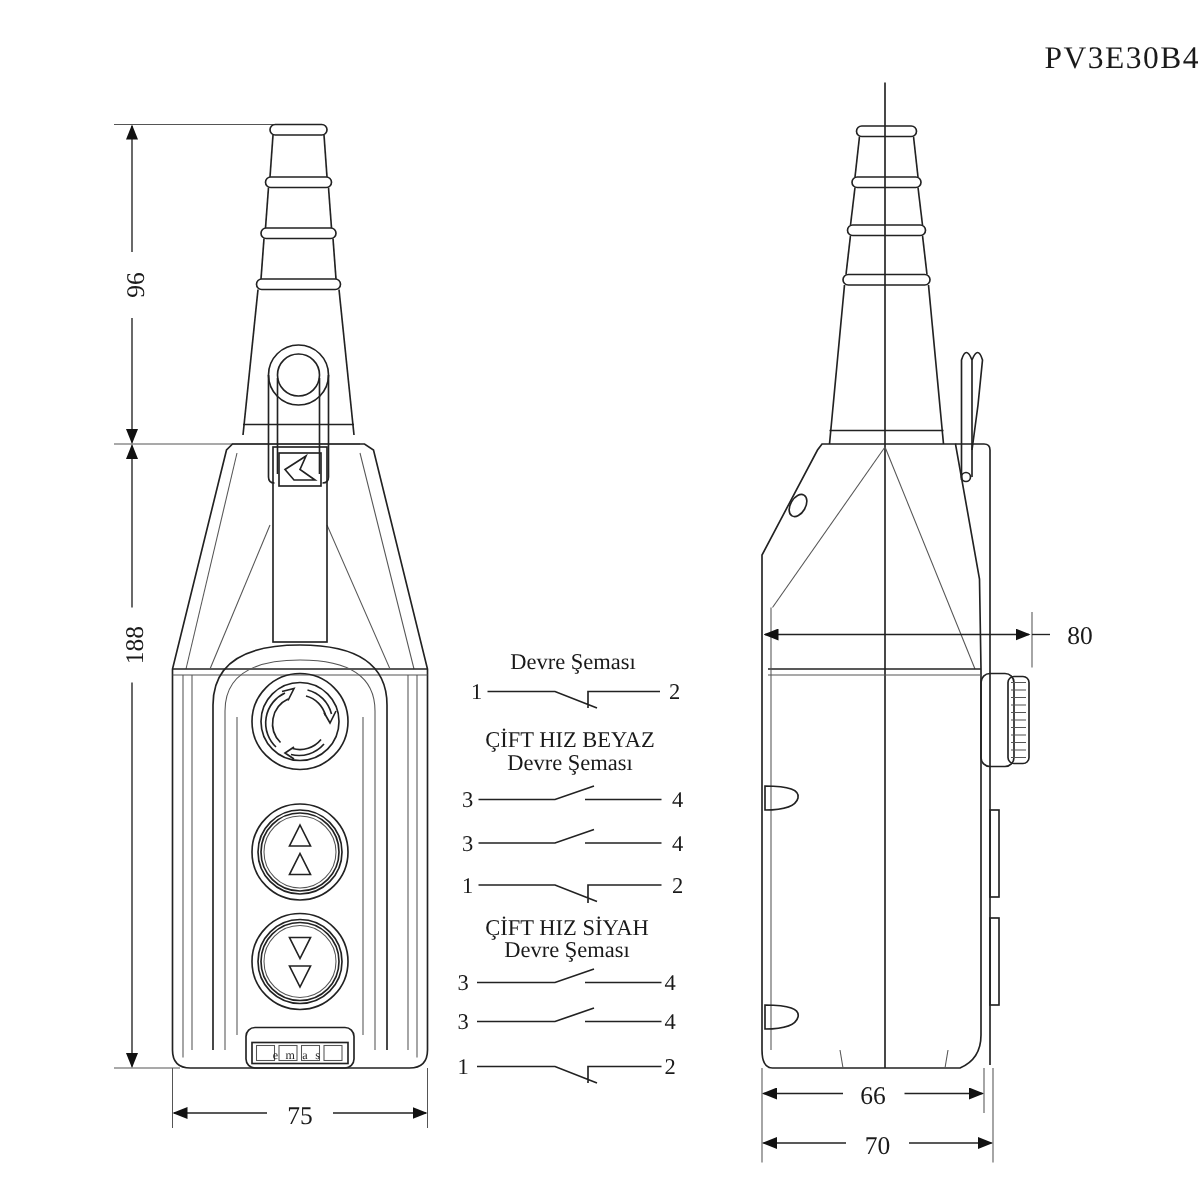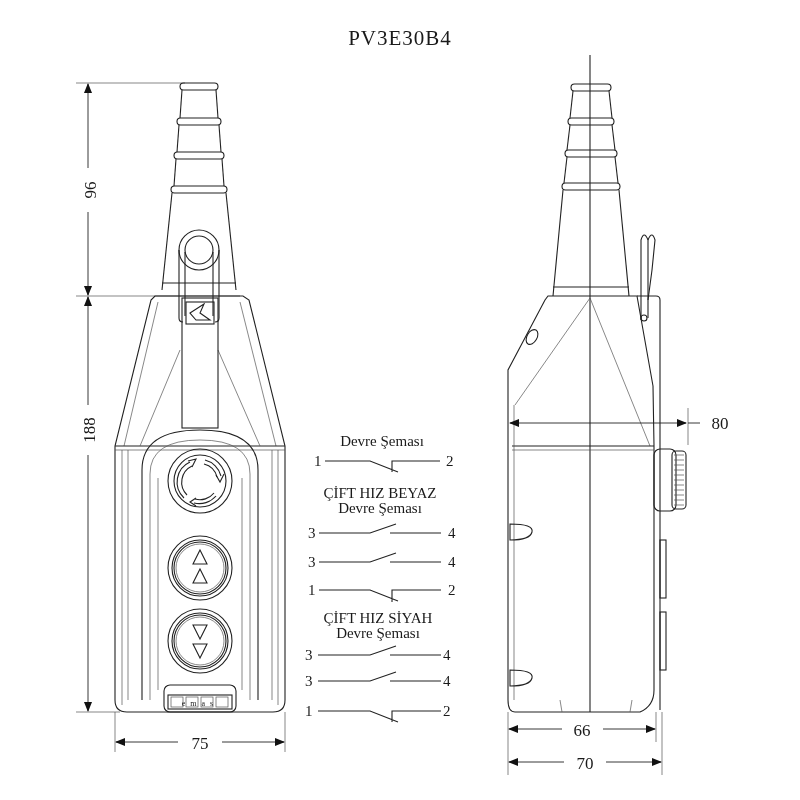--- a/index.html
+++ b/index.html
@@ -1,18 +1,18 @@
 <!DOCTYPE html>
 <html><head>
 <meta charset="utf-8">
 <style>
   html, body { margin: 0; padding: 0; background: #ffffff; }
   body { width: 800px; height: 800px; position: relative; overflow: hidden;
          font-family: "Liberation Serif", "DejaVu Serif", serif; color: #1a1a1a; }
-  .title { position: absolute; left: 0; width: 800px; top: 26px; text-align: center;
+  .title { position: absolute; left: 0; width: 800px; top: 26px; text-align: right;
            font-size: 21px; letter-spacing: 1px; }
   svg.drawing { position: absolute; left: 0; top: 0; }
   svg text { font-family: "Liberation Serif", "DejaVu Serif", serif; fill: #1a1a1a; }
   .ln { stroke: #222; stroke-width: 1.1; fill: none; }
   .thin { stroke: #555; stroke-width: 0.7; fill: none; }
   .dim { stroke: #222; stroke-width: 0.9; fill: none; }
   .arrow { fill: #111; stroke: none; }
 </style>
 </head>
 <body>

